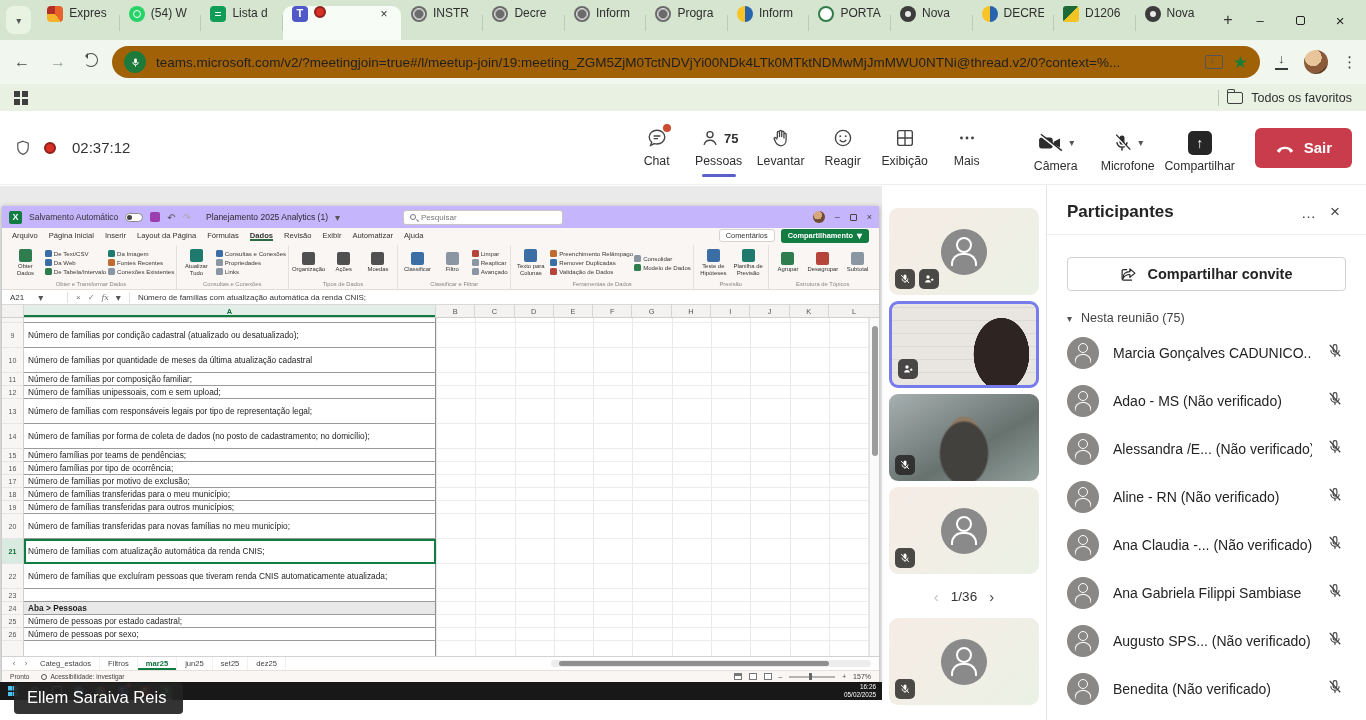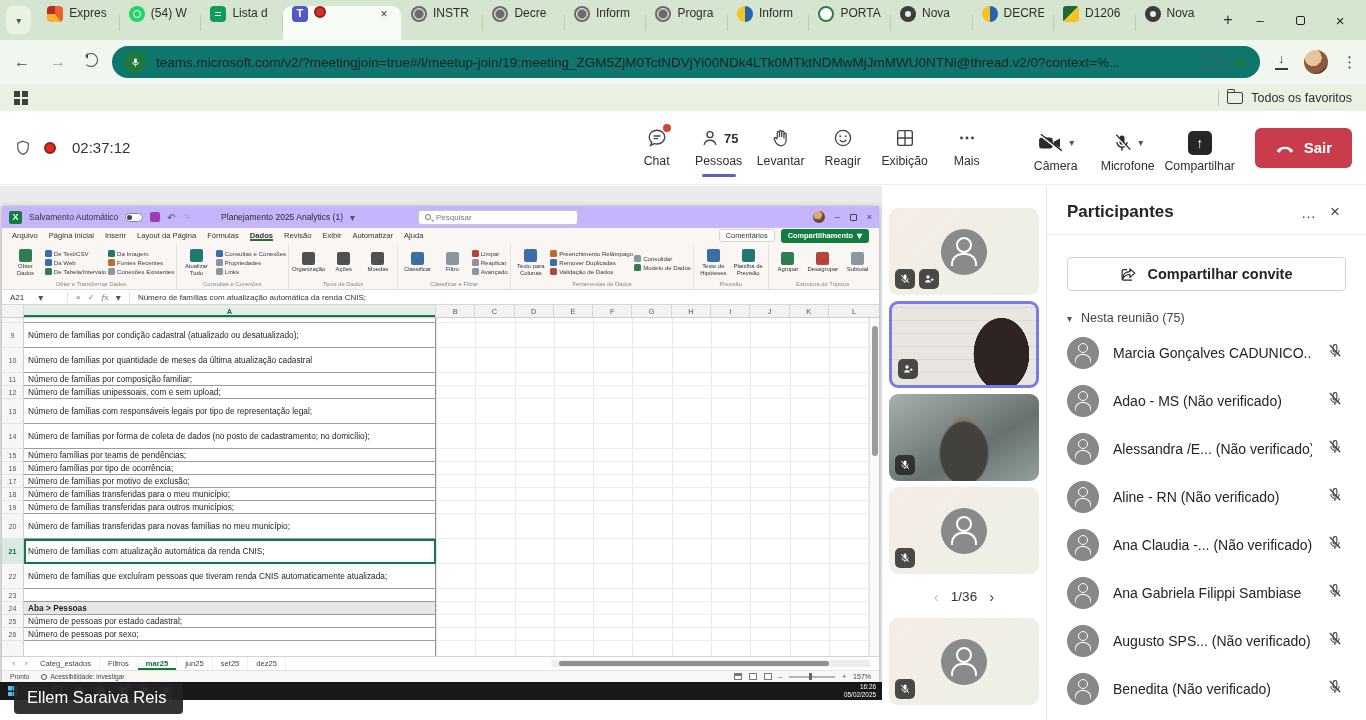--- a/index.html
+++ b/index.html
@@ -37,21 +37,21 @@
   .wbtn.cl::before{content:"×";font-size:15px}
   .sq{width:9px;height:9px;border:1.3px solid #222;border-radius:2px}
 
   .urlrow{height:44px;background:#f1f7ee;display:flex;align-items:center;padding:0 12px;gap:14px}
   .navg{display:flex;gap:16px;color:#4a4a4a;font-size:16px}
   .nbtn{width:20px;text-align:center}
   .nbtn.bk::before{content:"←"}
   .nbtn.fw::before{content:"→";color:#9aa59a}
   .reload{width:14px;height:14px;border:1.8px solid #4a4a4a;border-radius:50%;border-left-color:transparent;position:relative}
   .reload::after{content:"";position:absolute;left:-3px;top:-1px;border:3.5px solid transparent;border-right-color:#4a4a4a}
-  .urlpill{flex:1;height:32px;background:#0f766e;border-radius:16px;display:flex;align-items:center;padding:0 12px;gap:10px;min-width:0}
+  .urlpill{flex:1;height:32px;background:#a16207;border-radius:16px;display:flex;align-items:center;padding:0 12px;gap:10px;min-width:0}
   .micperm{width:22px;height:22px;border-radius:50%;background:#1d7a3a;flex:0 0 22px;display:flex;align-items:center;justify-content:center}
   .urltxt{flex:1;font-size:13.5px;color:#1f1f1f;white-space:nowrap;overflow:hidden;min-width:0}
   .instico{width:18px;height:14px;border:1.6px solid #555;border-radius:2px;position:relative;flex:0 0 18px}
   .instico::after{content:"↓";position:absolute;left:4px;top:-2px;font-size:10px;color:#555}
   .star{color:#1a7d36;font-size:17px}
   .star::before{content:"★"}
   .dlico{position:relative;width:16px;height:16px}
   .dlico::before{content:"↓";position:absolute;left:4px;top:-3px;font-size:13px;color:#3a3a3a;font-weight:bold}
   .dlico::after{content:"";position:absolute;left:1px;bottom:0;width:13px;height:2px;background:#3a3a3a}
   .avatarp{width:24px;height:24px;border-radius:50%;background:radial-gradient(circle at 38% 32%,#e7c49a 0 38%,#8a5a3b 39% 70%,#5d3b26 71%)}
@@ -95,21 +95,21 @@
   
   .xl{position:absolute;left:2px;top:20px;width:877px;height:476px;background:#fff;box-shadow:0 1px 5px rgba(0,0,0,.3);display:flex;flex-direction:column}
   .xl-title{height:22px;background:#c4b5fd;display:flex;align-items:center;gap:7px;padding:0 7px;font-size:8.5px;color:#333}
   .xlogo{width:13px;height:13px;background:#107c41;border-radius:2px;color:#fff;font-size:9px;font-weight:bold;text-align:center;line-height:13px}
   .xlogo::before{content:"X"}
   .toggle{width:18px;height:9px;border:1px solid #8a8a8a;border-radius:5px;position:relative;background:#fff}
   .toggle::before{content:"";position:absolute;left:1px;top:1px;width:5px;height:5px;border-radius:50%;background:#444}
   .saveic{width:10px;height:10px;background:#9b3fae;border-radius:2px}
   .tundo::before{content:"↶";font-size:10px;color:#555}
   .tredo::before{content:"↷";font-size:10px;color:#a9a9a9}
-  .xtitle{font-size:8.5px;color:#2a2a2a;margin-left:23px;white-space:nowrap}
+  .xtitle{font-size:8.5px;color:#2a2a2a;margin-left:8px;white-space:nowrap}
   .xsearch{margin-left:56px;width:160px;height:15px;border:1px solid #c9c5c2;border-radius:3px;background:#fff;display:flex;align-items:center;gap:5px;padding:0 6px;color:#777;font-size:8px}
   .lens{width:6px;height:6px;border:1.2px solid #777;border-radius:50%;position:relative}
   .lens::after{content:"";position:absolute;left:5px;top:5px;width:3px;height:1.2px;background:#777;transform:rotate(45deg)}
   .xl-title .wright{margin-left:auto;display:flex;align-items:center;gap:10px}
   .xav{width:12px;height:12px;border-radius:50%;background:radial-gradient(circle at 40% 35%,#d9a77c 0 40%,#6e4a30 41%)}
   .xg{font-size:9px;color:#444}
   .xsq{width:7px;height:7px;border:1px solid #444;border-radius:1px}
 
   .xl-menu{height:15px;background:#f9f6f4;display:flex;align-items:center;gap:11px;padding:0 10px;font-size:7.6px;color:#333}
   .xm.on{font-weight:bold;box-shadow:inset 0 -2px #2b6b43;padding-bottom:1px}

